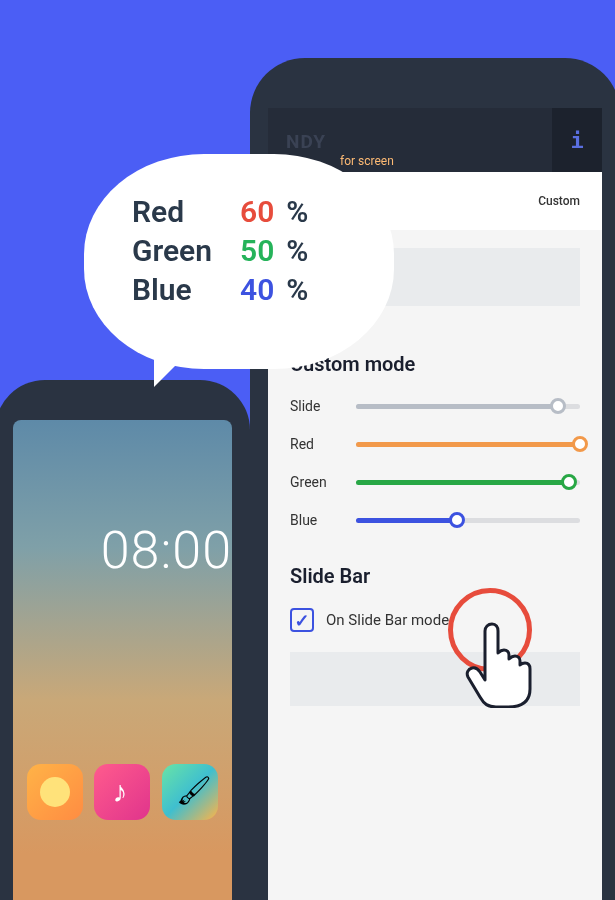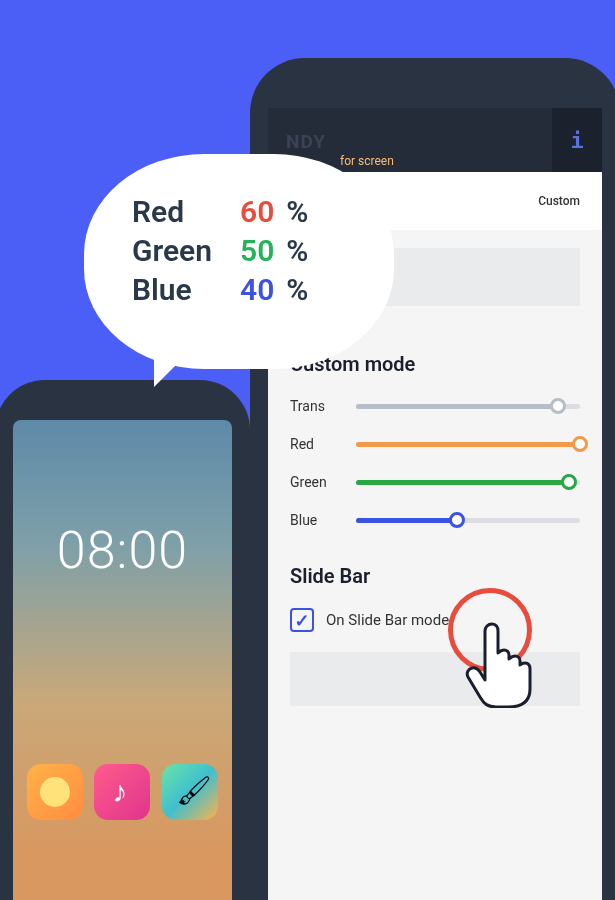--- a/index.html
+++ b/index.html
@@ -28,21 +28,21 @@
   height: 100%;
   background: linear-gradient(180deg, #5e8aa8 0%, #7fa0a8 25%, #c9a878 55%, #d89860 85%);
   border-radius: 8px 8px 0 0;
   padding-top: 100px;
   position: relative;
 }
 .clock {
   color: #fff;
   font-size: 52px;
   font-weight: 300;
-  text-align: center;
+  text-align: right;
   letter-spacing: 1px;
 }
 .app-row {
   position: absolute;
   bottom: 110px;
   left: 0;
   right: 0;
   display: flex;
   justify-content: space-around;
   padding: 0 8px;
@@ -295,21 +295,21 @@
     <div class="tabs">
       <span>ect</span>
       <span class="tab-r">Custom</span>
     </div>
     <div class="gray-block"></div>
 
     <div class="section-title">Custom mode</div>
     <div class="sliders">
 
       <div class="slider-row">
-        <div class="slider-label">Trans</div>
+        <div class="slider-label">Slide</div>
         <div class="slider-track">
           <div class="slider-fill fill-trans" style="width:90%"></div>
           <div class="slider-thumb thumb-trans" style="left:90%"></div>
         </div>
       </div>
 
       <div class="slider-row">
         <div class="slider-label">Red</div>
         <div class="slider-track">
           <div class="slider-fill fill-red" style="width:100%"></div>

